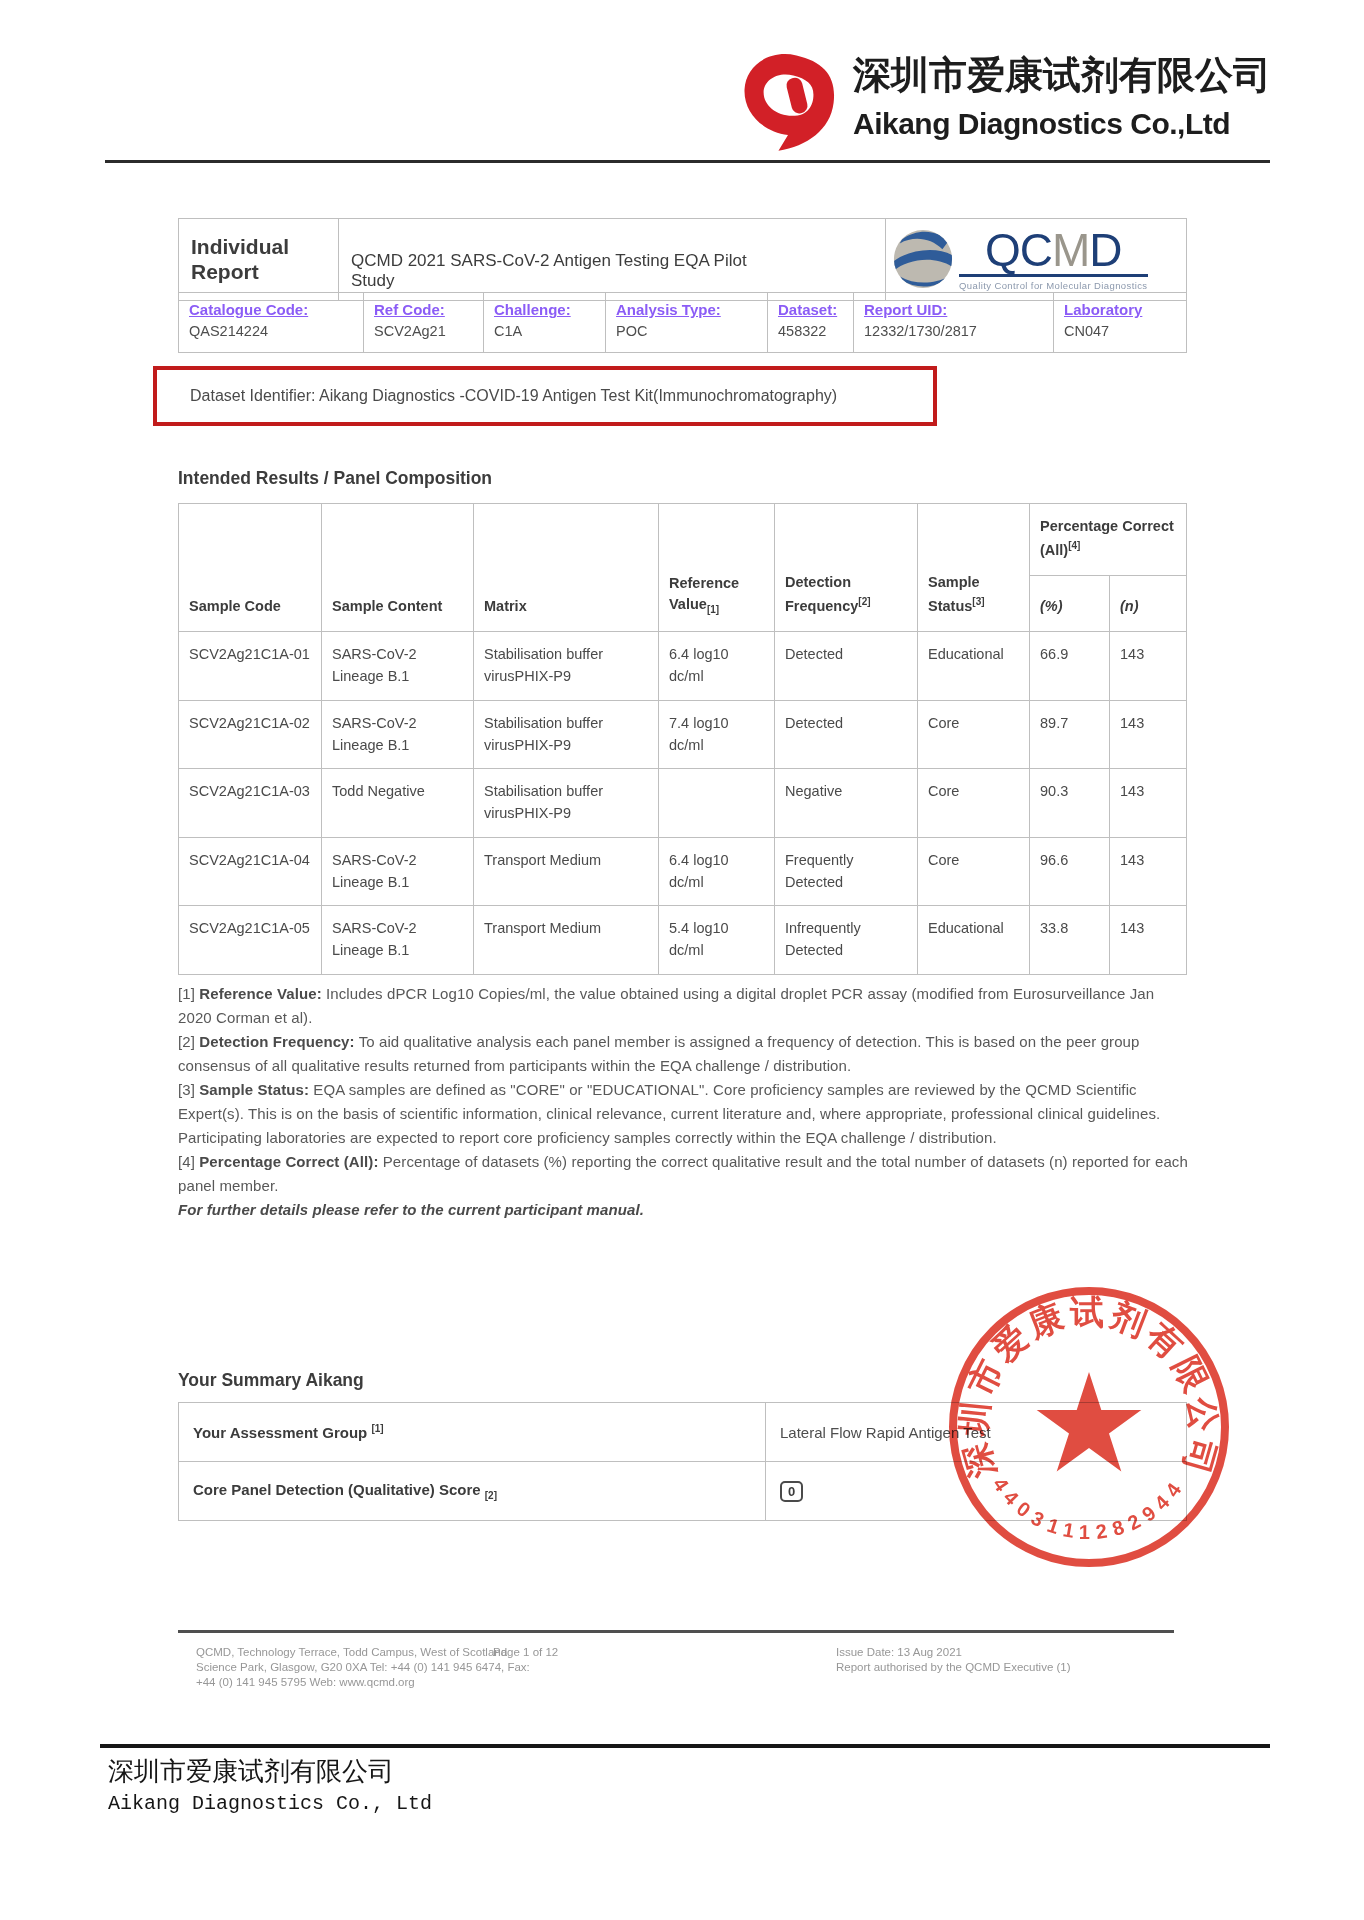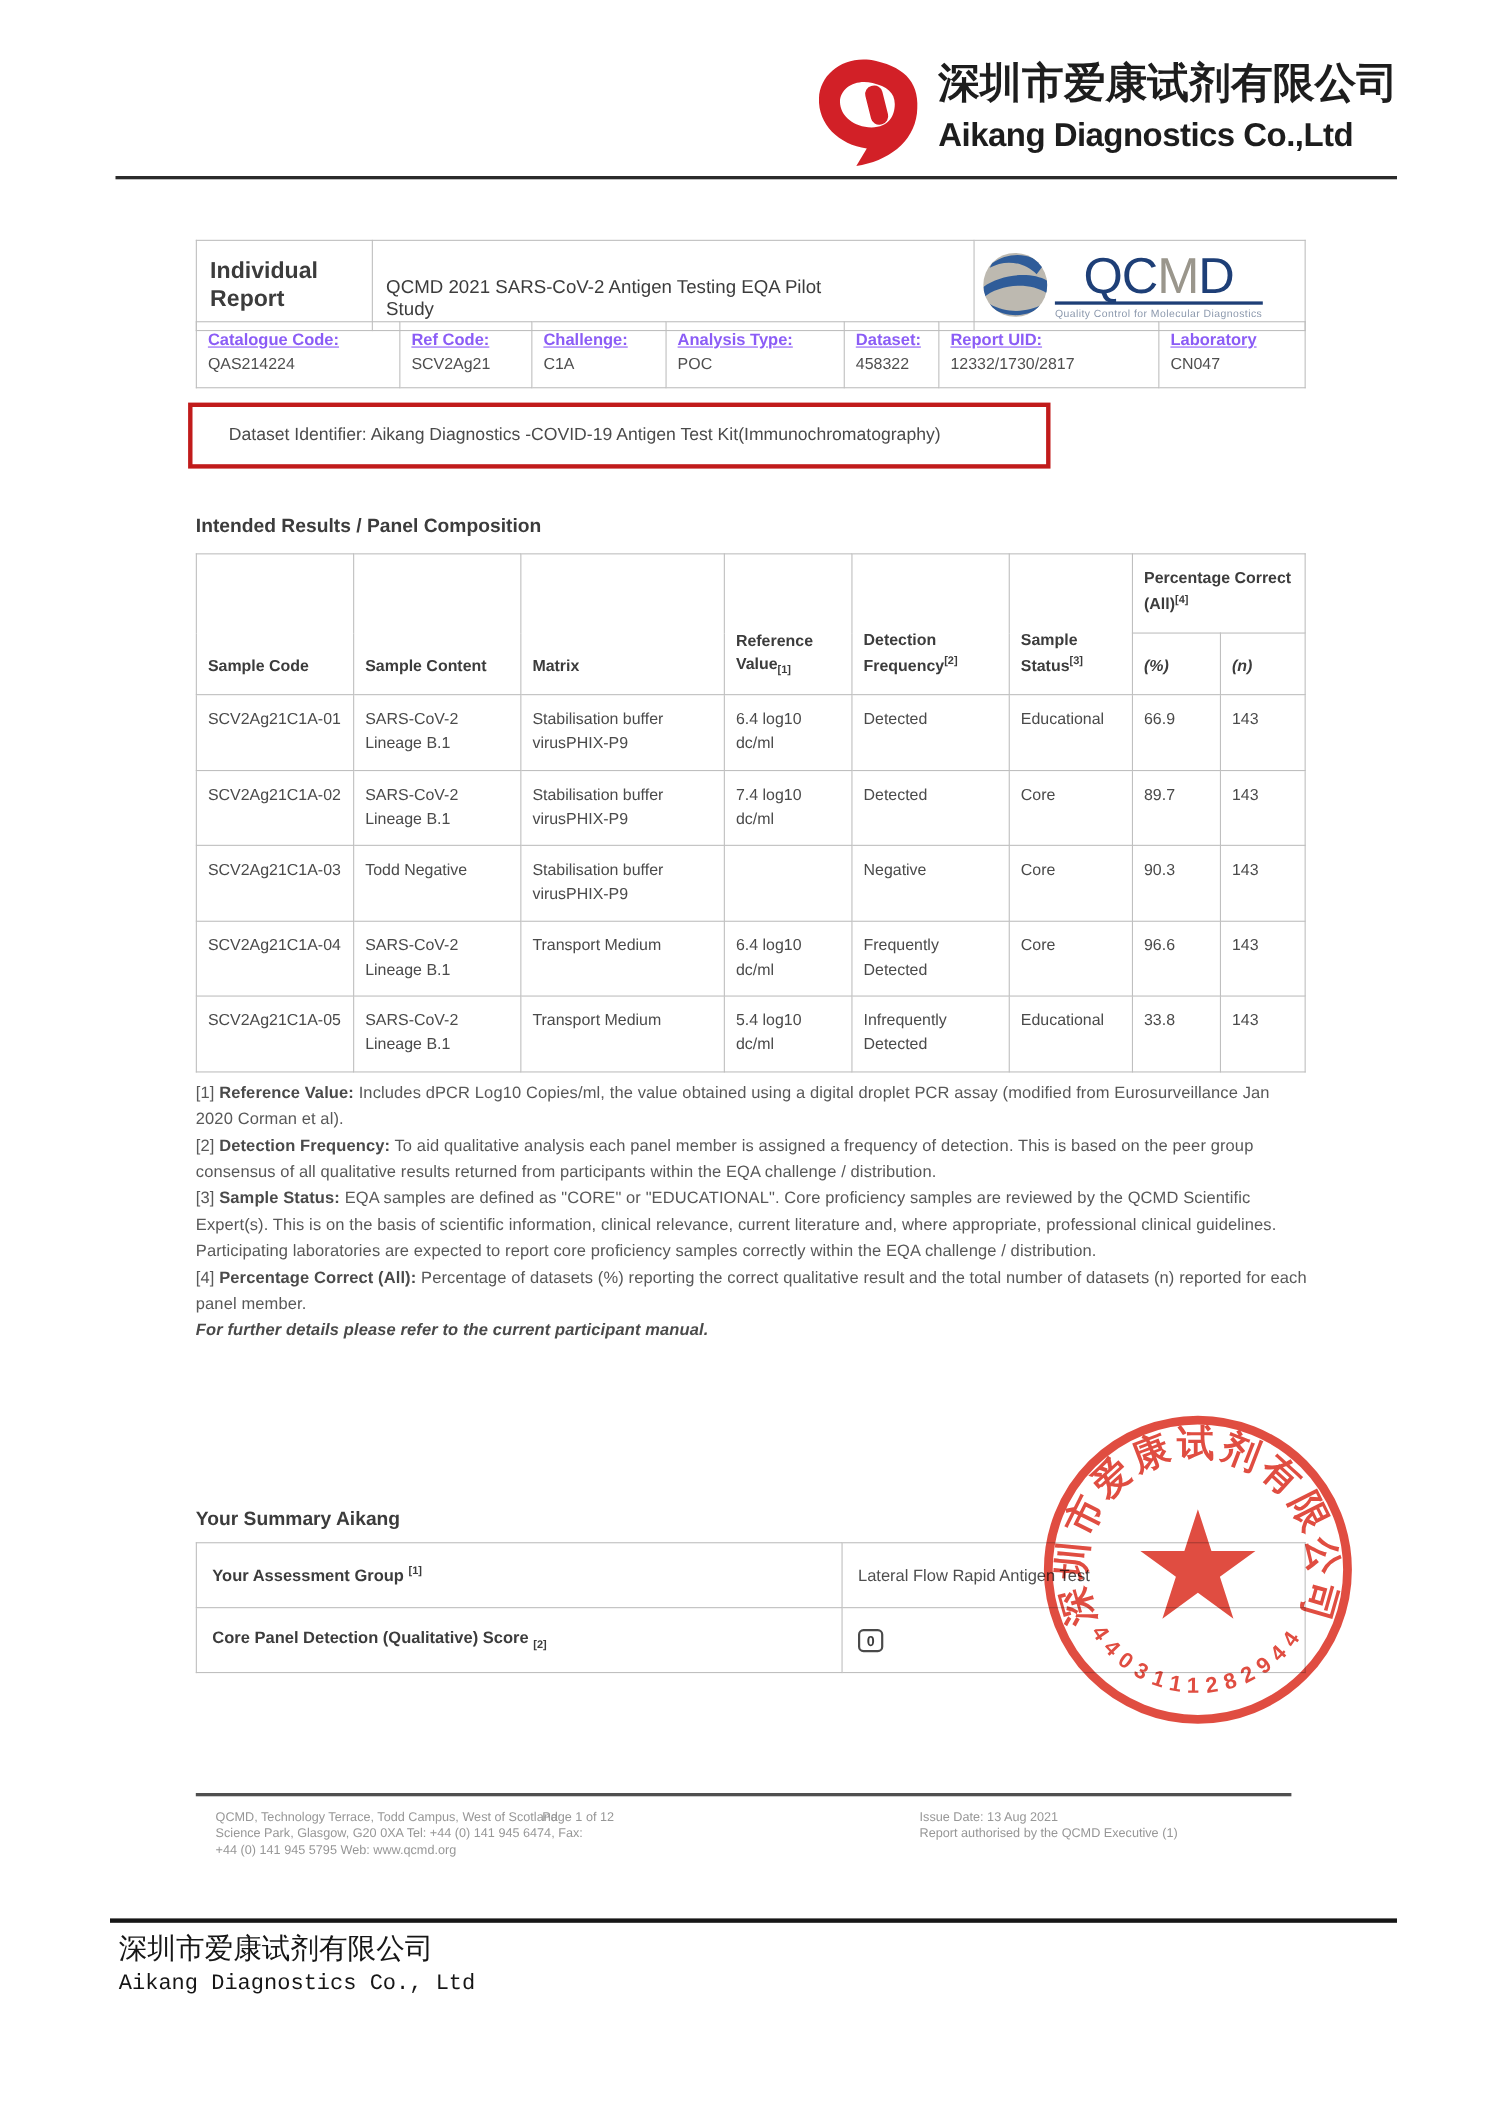--- a/index.html
+++ b/index.html
@@ -28,21 +28,21 @@
   .qcmd-word .blu { color:#1e3f77; } .qcmd-word .gry { color:#9a968c; }
   .qcmd-underline { height:3px; background:#1e3f77; margin-top:1px; }
   .qcmd-tagline { font-size:9.5px; color:#8c99ad; letter-spacing:0.4px; margin-top:3px; white-space:nowrap; }
   .meta-table { position:absolute; left:178px; top:292px; width:1008px; }
   .meta-table td { vertical-align:top; padding:8px 10px; height:60px; }
   .meta-label { font-size:15px; font-weight:bold; color:#8b5cf6; margin-bottom:5px;text-decoration:underline; }
   .meta-value { font-size:14.5px; color:#4e4e4e; }
 
   
   .dataset-box {
-    position:absolute; left:171px; top:366px; width:784px; height:60px;
+    position:absolute; left:153px; top:366px; width:784px; height:60px;
     border:4px solid #c11b1b; border-radius:0; display:flex; align-items:center;
   }
   .dataset-box span { font-size:16px; color:#4a4a4a; padding-left:33px; white-space:nowrap; }
 
   
   .section-heading { position:absolute; font-size:17.5px; font-weight:bold; color:#3c3c3c; }
   .panel-heading { left:178px; top:468px; }
   .panel-table { position:absolute; left:178px; top:503px; width:1008px; font-size:14.5px; }
   .panel-table td { padding:12px 10px; vertical-align:top; line-height:1.5; color:#4a4a4a; }
   .panel-table td.hcell { vertical-align:bottom; font-weight:bold; color:#3c3c3c; padding-bottom:14px; }

